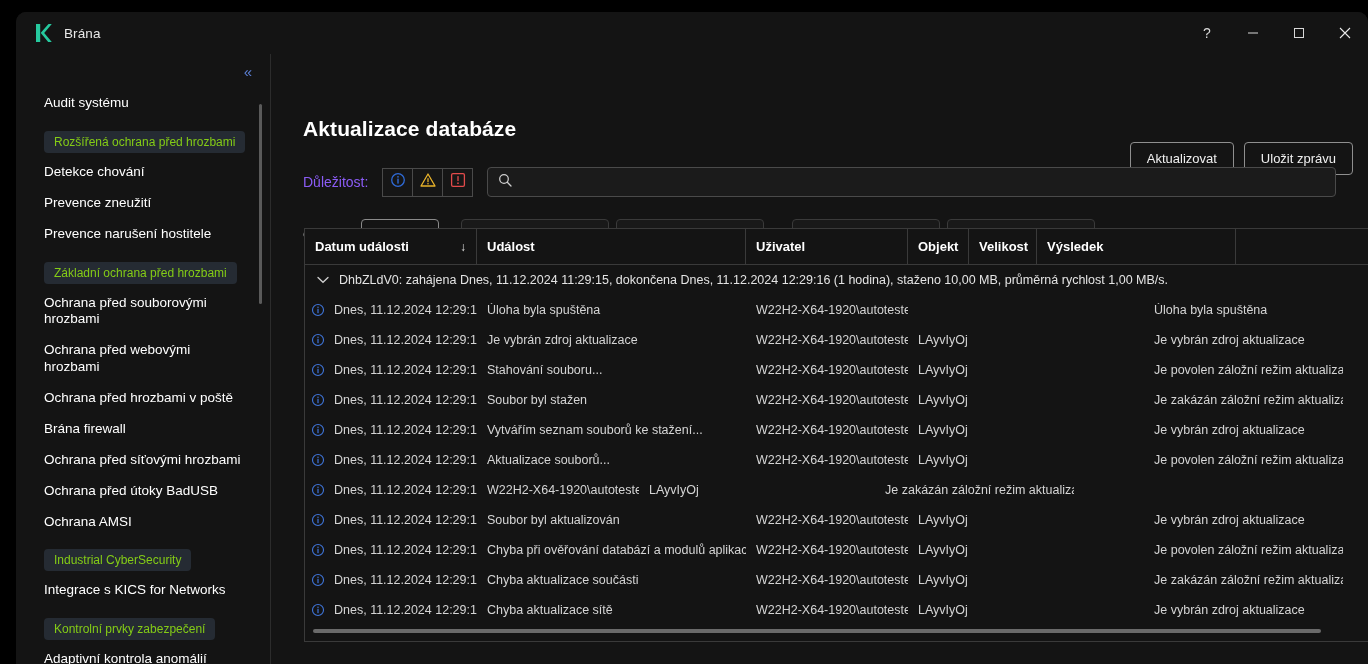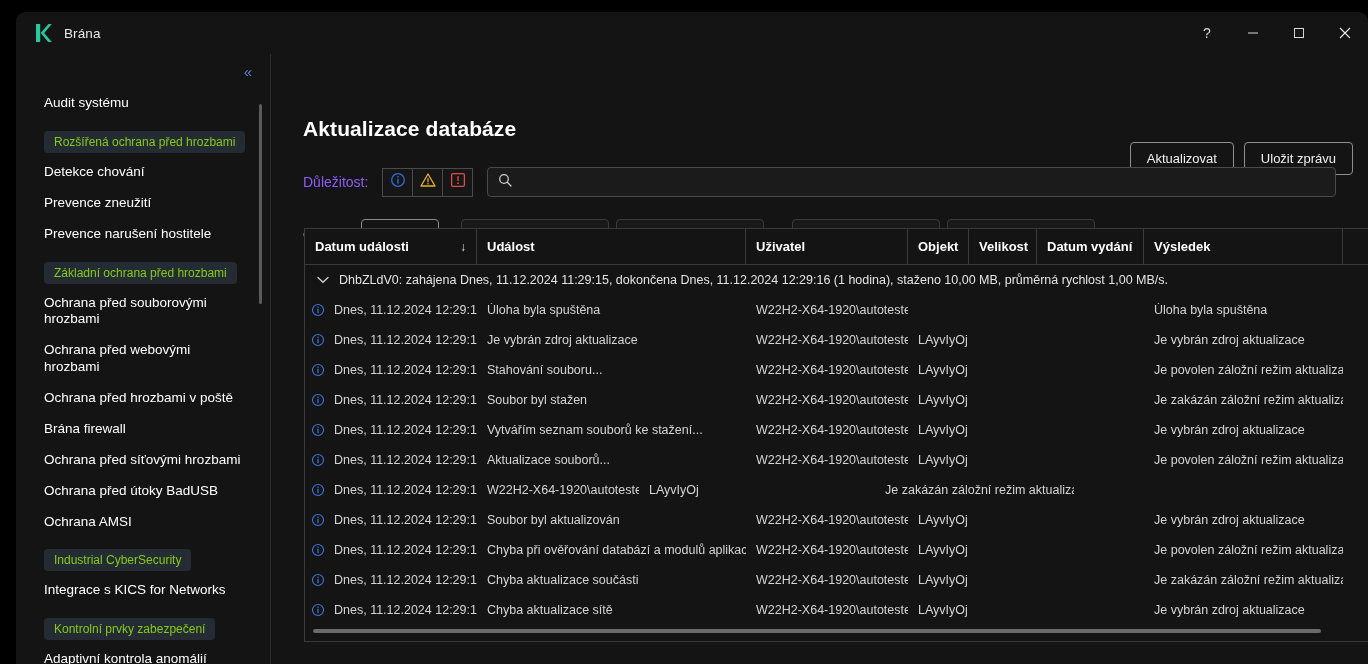--- a/index.html
+++ b/index.html
@@ -356,23 +356,20 @@
         </div>
         <div class="th c2">
           <span>Uživatel</span>
         </div>
         <div class="th c3">
           <span>Objekt</span>
         </div>
         <div class="th c4">
           <span>Velikost</span>
         </div>
-        <div class="th c5">
-          <span>Datum vydání</span>
-        </div>
         <div class="th c6">
           <span>Výsledek</span>
         </div>
         <div class="th c7"></div>
       </div>
     <div class="tbody" id="tbody">
         <div class="group-row">
           <span class="gchev">
             <svg width="12" height="8" viewBox="0 0 12 8">
               <path d="M1 1.5 L6 6.3 L11 1.5" fill="none" stroke="#cfcfcf" stroke-width="1.3" stroke-linecap="round"></path>

